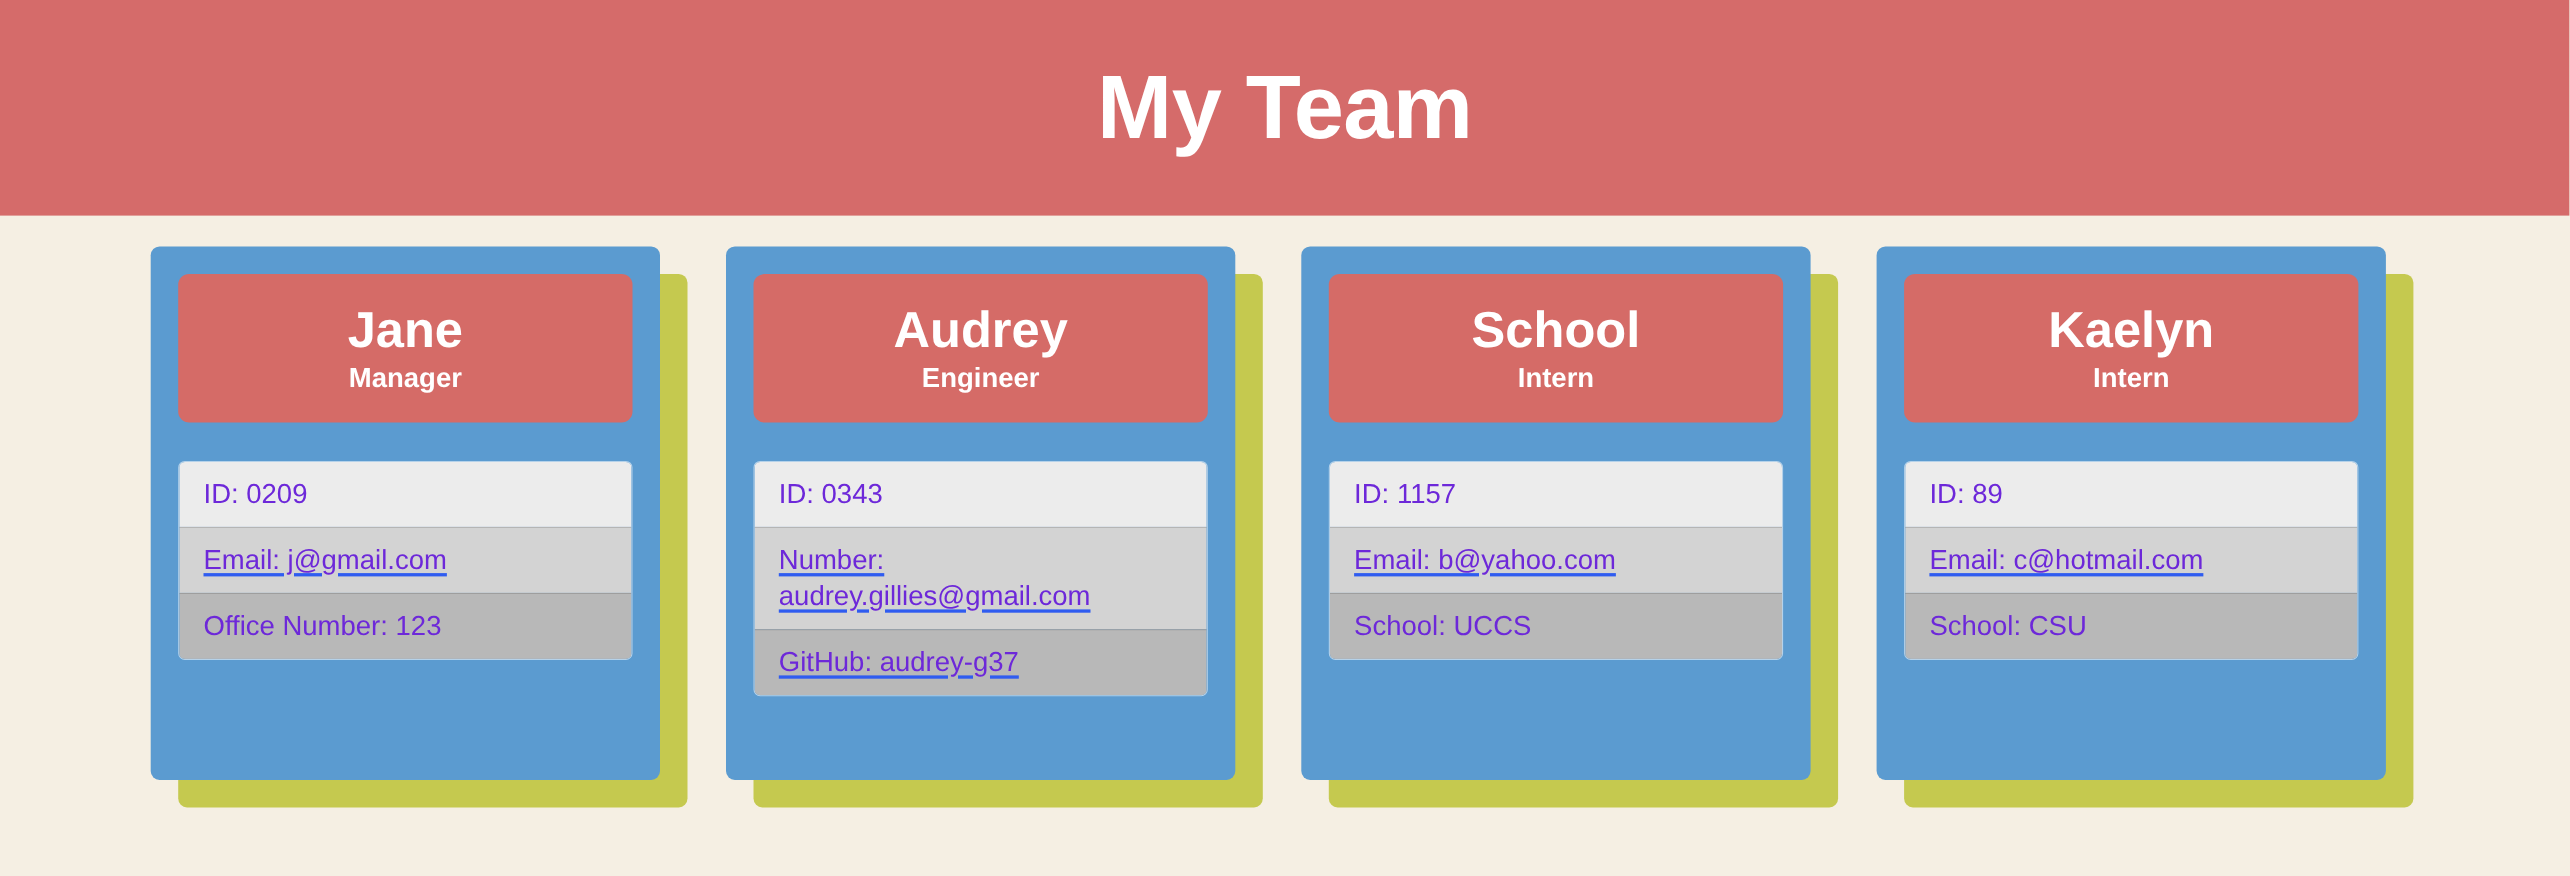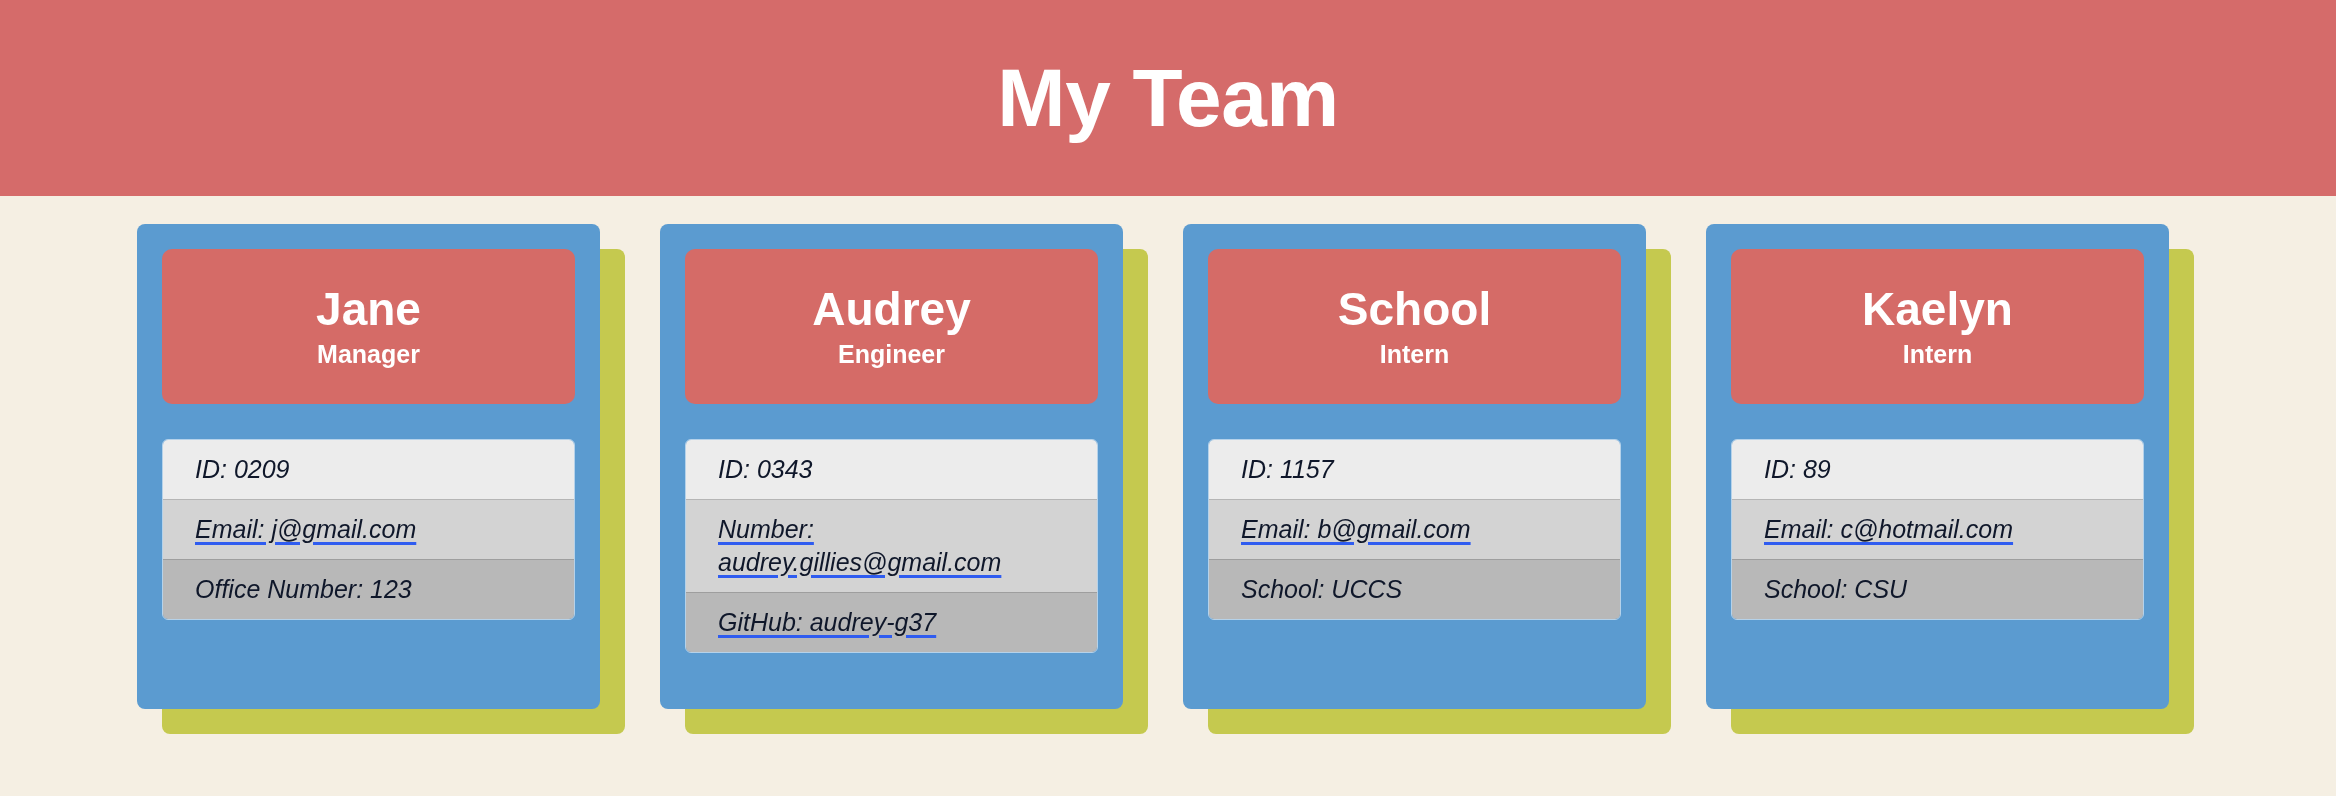--- a/index.html
+++ b/index.html
@@ -73,21 +73,21 @@
     border-radius: 8px;
     padding: 25px;
     display: flex;
     flex-direction: column;
   }
 
   
   .card-head {
     background: #d56b67;
     border-radius: 10px;
-    height: 155px;
+    height: 135px;
     display: flex;
     flex-direction: column;
     align-items: center;
     justify-content: center;
     gap: 8px;
     flex: 0 0 auto;
   }
 
   .card-name {
     color: #ffffff;
@@ -108,26 +108,25 @@
   
   .detail-list {
     margin-top: 35px;
     border-radius: 6px;
     overflow: hidden;
     border: 1px solid rgba(255,255,255,0.55);
     flex: 0 0 auto;
   }
 
   .detail-item {
-    padding: 13px 32px;
+    padding: 13px 22px;
     font-size: 25px;
-    color: #0f172a;
+    color: #6d28d9;
     line-height: 1.32;
     border-top: 1px solid rgba(0,0,0,0.14);
-    font-style: italic;
   }
   .detail-item:first-child { border-top: none; }
 
   .detail-item.shade-0 { background: #ececec; }
   .detail-item.shade-1 { background: #d3d3d3; }
   .detail-item.shade-2 { background: #b8b8b8; }
 
   .detail-item.is-link {
     text-decoration: underline;
     text-decoration-color: #2f5cf0;
@@ -177,21 +176,21 @@
 
   <div class="card-wrap">
     <div class="card-shadow"></div>
     <article class="card">
       <div class="card-head">
         <div class="card-name">School</div>
         <div class="card-role">Intern</div>
       </div>
       <ul class="detail-list">
         <li class="detail-item shade-0">ID: 1157</li>
-        <li class="detail-item shade-1 is-link">Email: b@gmail.com</li>
+        <li class="detail-item shade-1 is-link">Email: b@yahoo.com</li>
         <li class="detail-item shade-2">School: UCCS</li>
       </ul>
     </article>
   </div>
 
   <div class="card-wrap">
     <div class="card-shadow"></div>
     <article class="card">
       <div class="card-head">
         <div class="card-name">Kaelyn</div>

